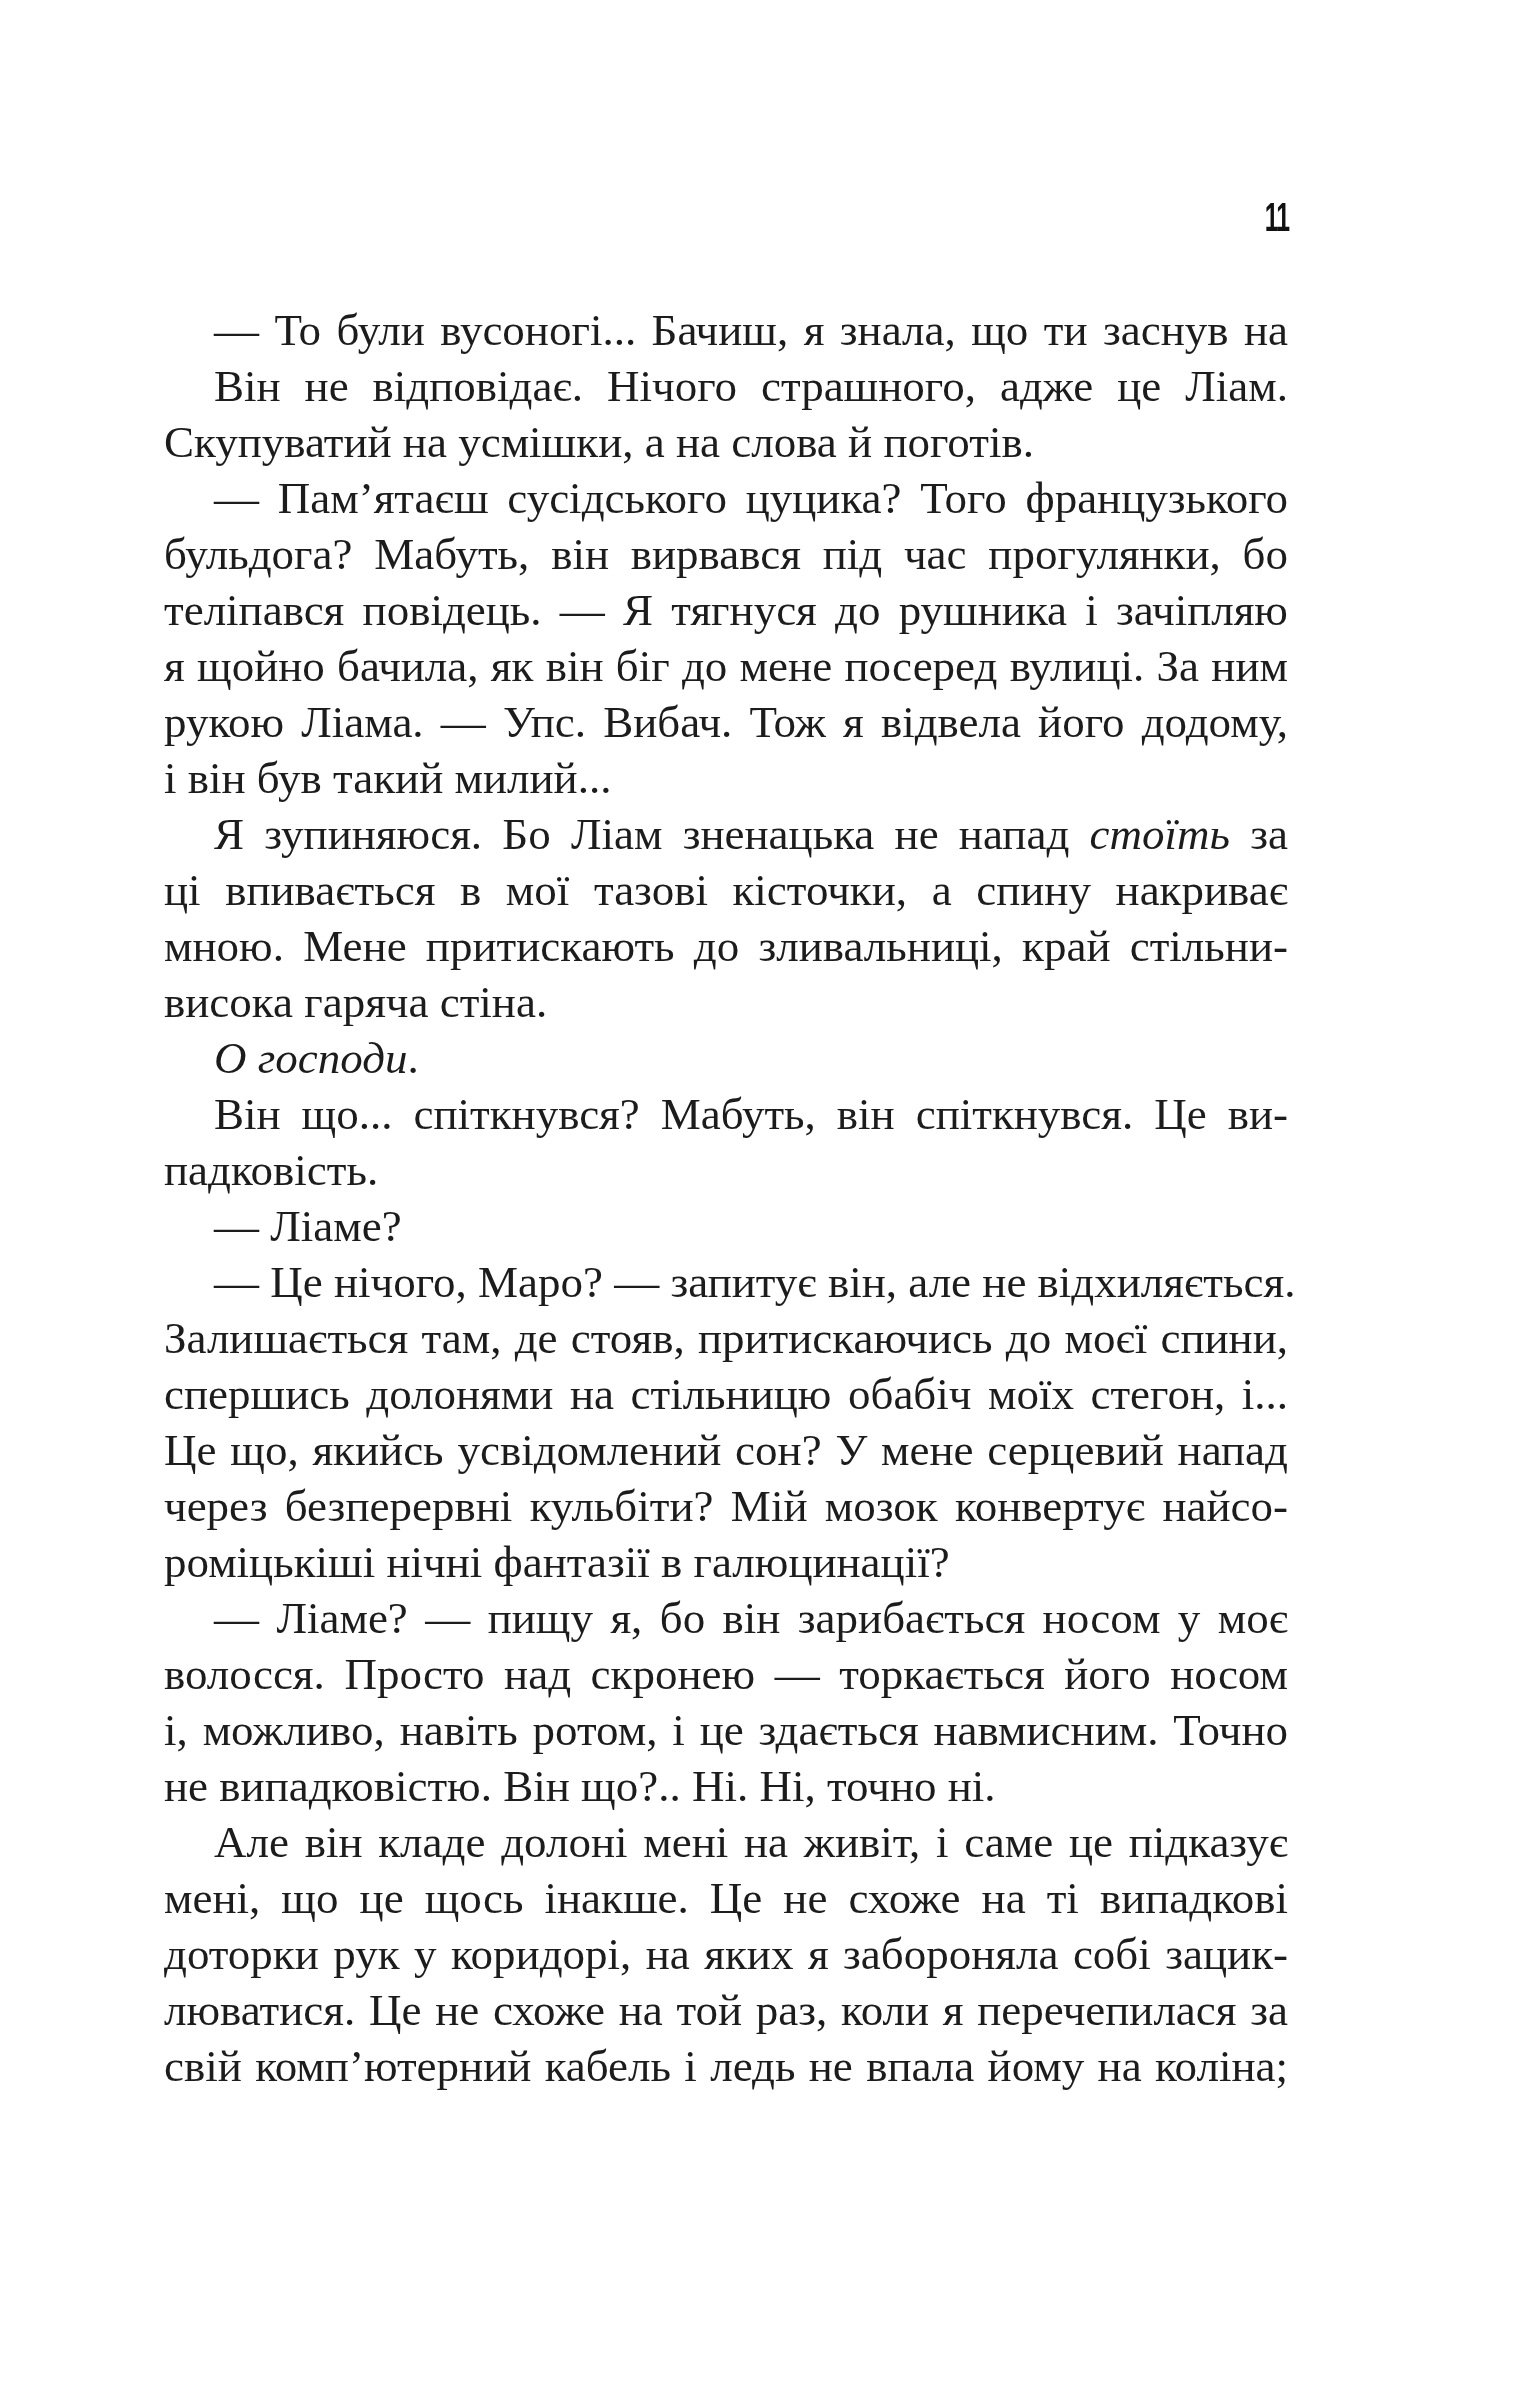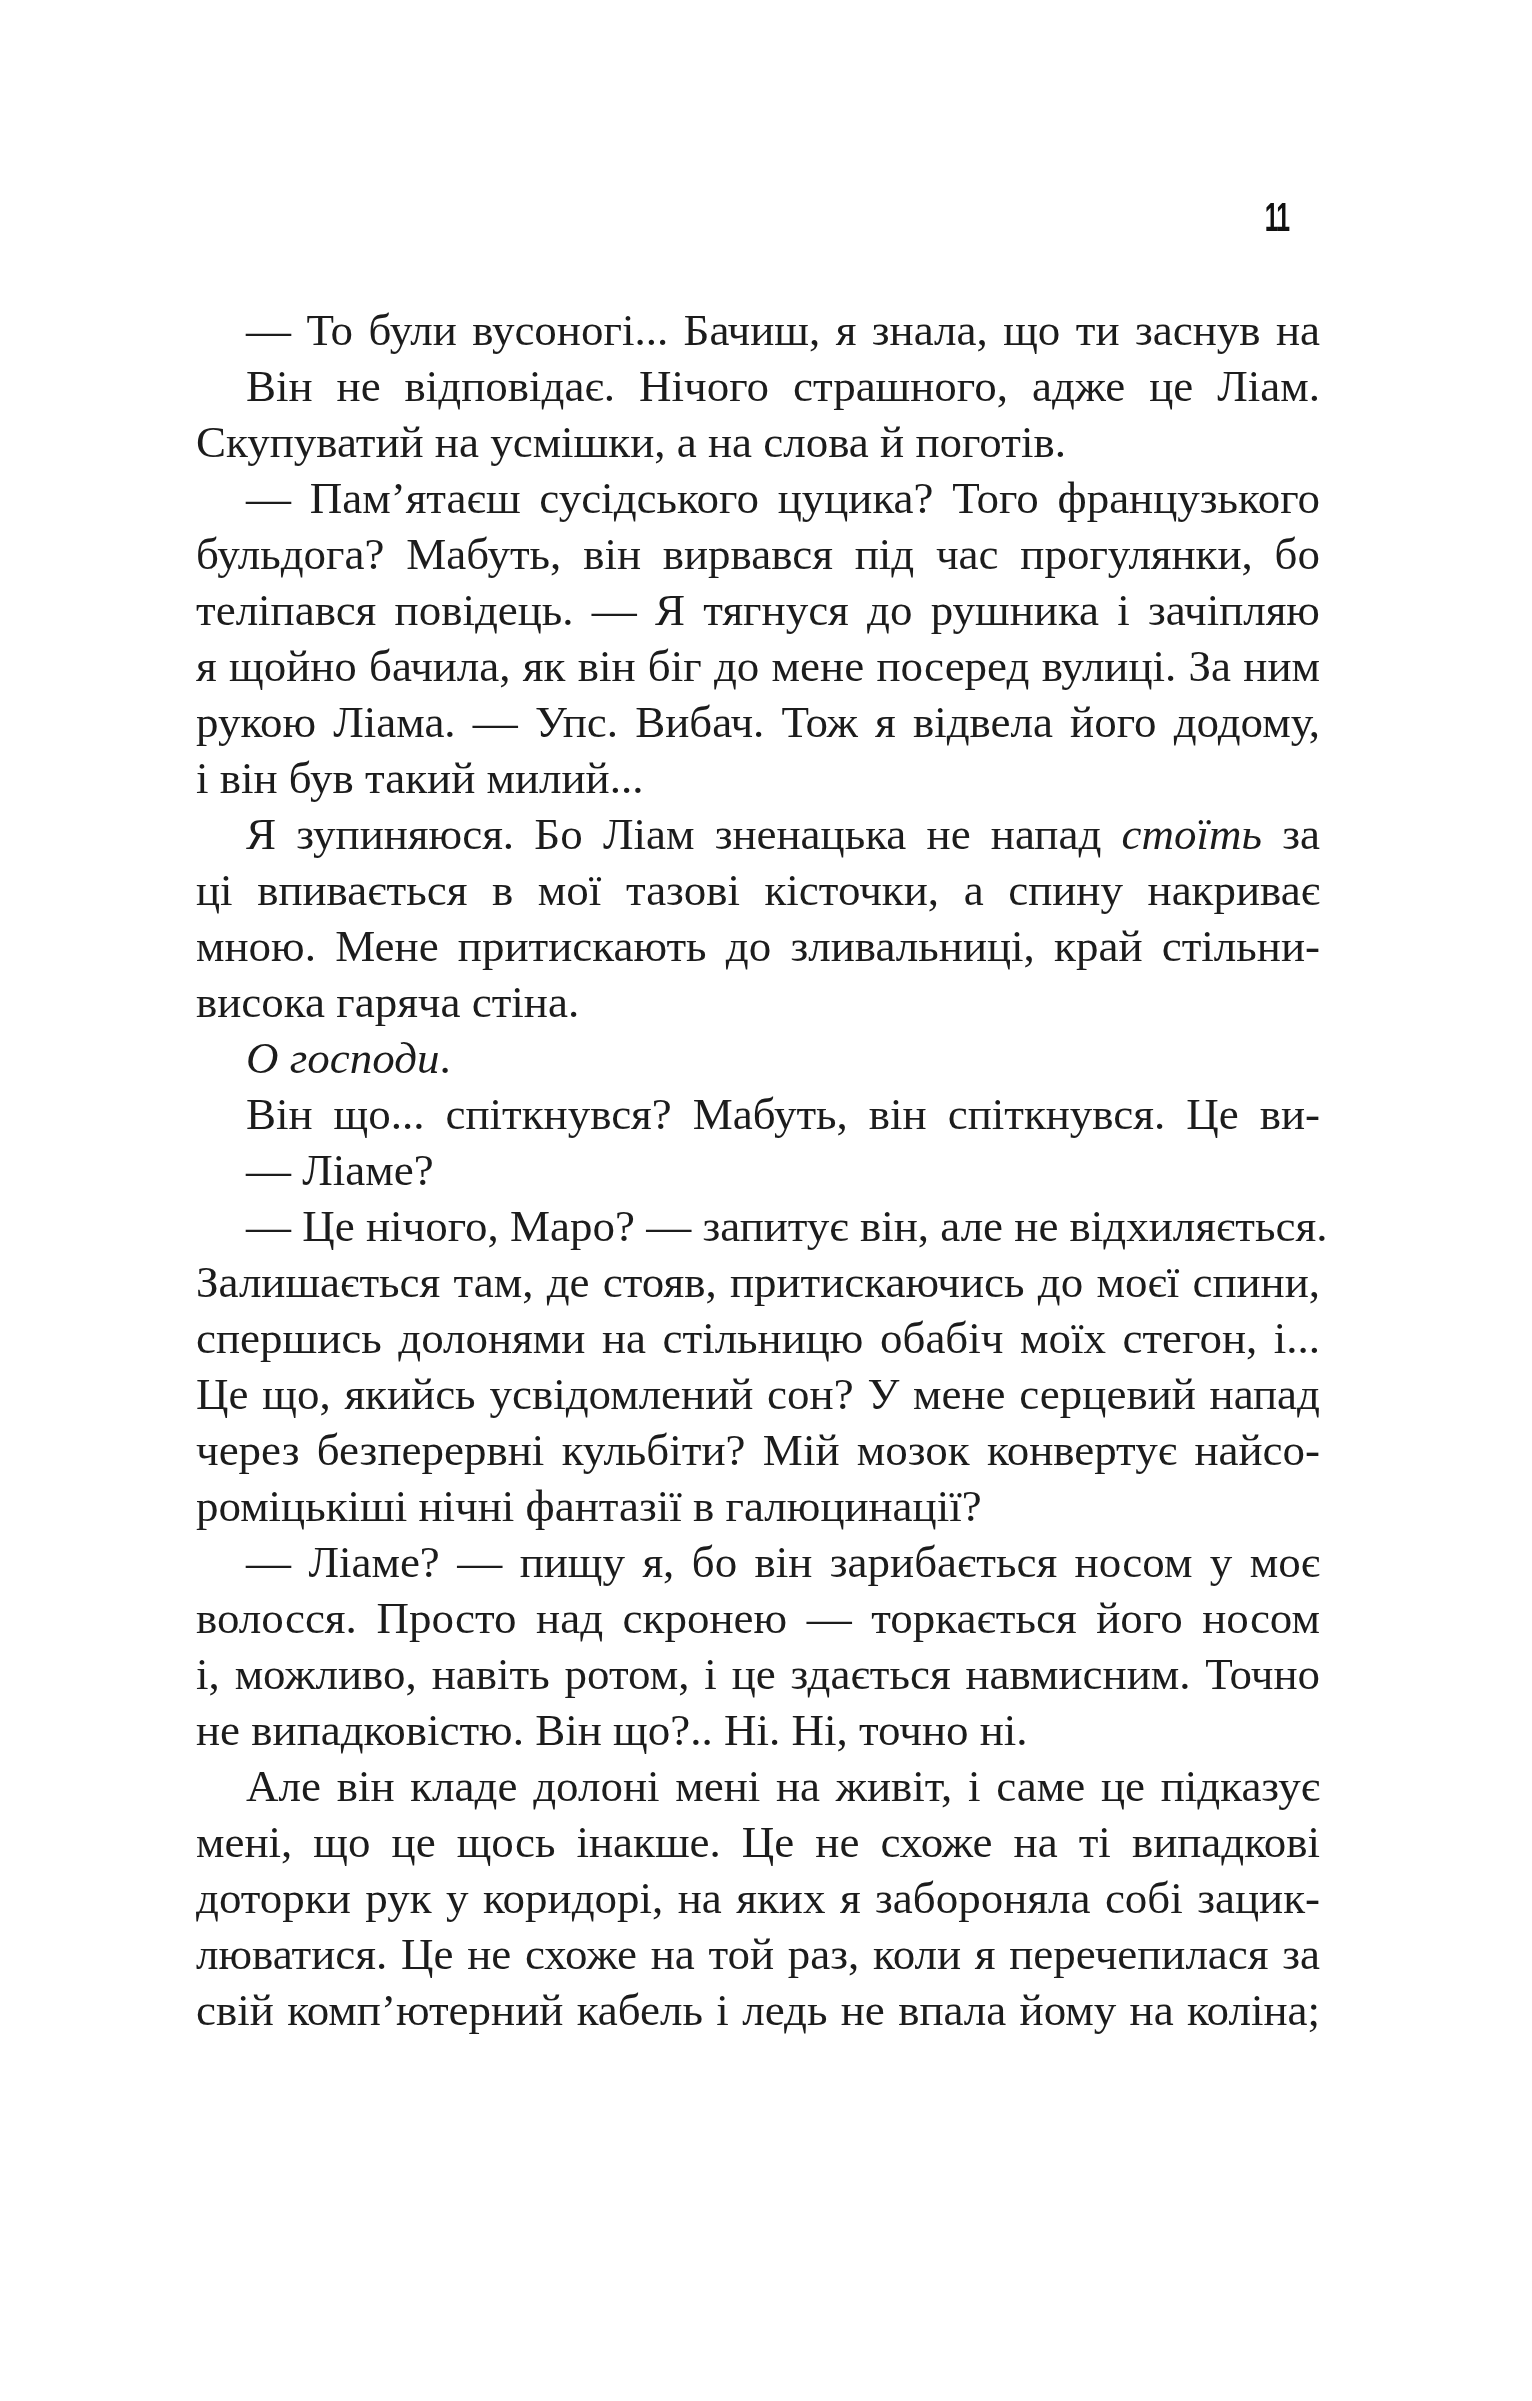--- a/index.html
+++ b/index.html
@@ -36,21 +36,20 @@
   }
   .text-block {
     position: absolute;
     left: 164px;
     top: 302px;
     width: 1124px;
     font-family: "Liberation Serif", "DejaVu Serif", serif;
     font-size: 45px;
     line-height: 56px;
     color: #1c1c1c;
-    margin-left: 32px;
   }
   .line {
     display: block;
     height: 56px;
     white-space: nowrap;
     text-align: justify;
     text-align-last: justify;
     overflow: visible;
   }
   .line.indent {
@@ -78,20 +77,21 @@
       <div class="line"><span>теліпався повідець. — Я тягнуся до рушника і зачіпляю</span></div>
       <div class="line"><span>я щойно бачила, як він біг до мене посеред вулиці. За ним</span></div>
       <div class="line"><span>рукою Ліама. — Упс. Вибач. Тож я відвела його додому,</span></div>
       <div class="line last"><span>і він був такий милий...</span></div>
       <div class="line indent"><span>Я зупиняюся. Бо Ліам зненацька не напад </span><span class="it">стоїть</span><span> за</span></div>
       <div class="line"><span>ці впивається в мої тазові кісточки, а спину накриває</span></div>
       <div class="line"><span>мною. Мене притискають до зливальниці, край стільни-</span></div>
       <div class="line last"><span>висока гаряча стіна.</span></div>
       <div class="line indent last"><span class="it">О господи</span><span>.</span></div>
       <div class="line indent"><span>Він що... спіткнувся? Мабуть, він спіткнувся. Це ви-</span></div>
+      <div class="line last"><span>падковість.</span></div>
       <div class="line indent last"><span>— Ліаме?</span></div>
       <div class="line indent"><span>— Це нічого, Маро? — запитує він, але не відхиляється.</span></div>
       <div class="line"><span>Залишається там, де стояв, притискаючись до моєї спини,</span></div>
       <div class="line"><span>спершись долонями на стільницю обабіч моїх стегон, і...</span></div>
       <div class="line"><span>Це що, якийсь усвідомлений сон? У мене серцевий напад</span></div>
       <div class="line"><span>через безперервні кульбіти? Мій мозок конвертує найсо-</span></div>
       <div class="line last"><span>роміцькіші нічні фантазії в галюцинації?</span></div>
       <div class="line indent"><span>— Ліаме? — пищу я, бо він зарибається носом у моє</span></div>
       <div class="line"><span>волосся. Просто над скронею — торкається його носом</span></div>
       <div class="line"><span>і, можливо, навіть ротом, і це здається навмисним. Точно</span></div>

